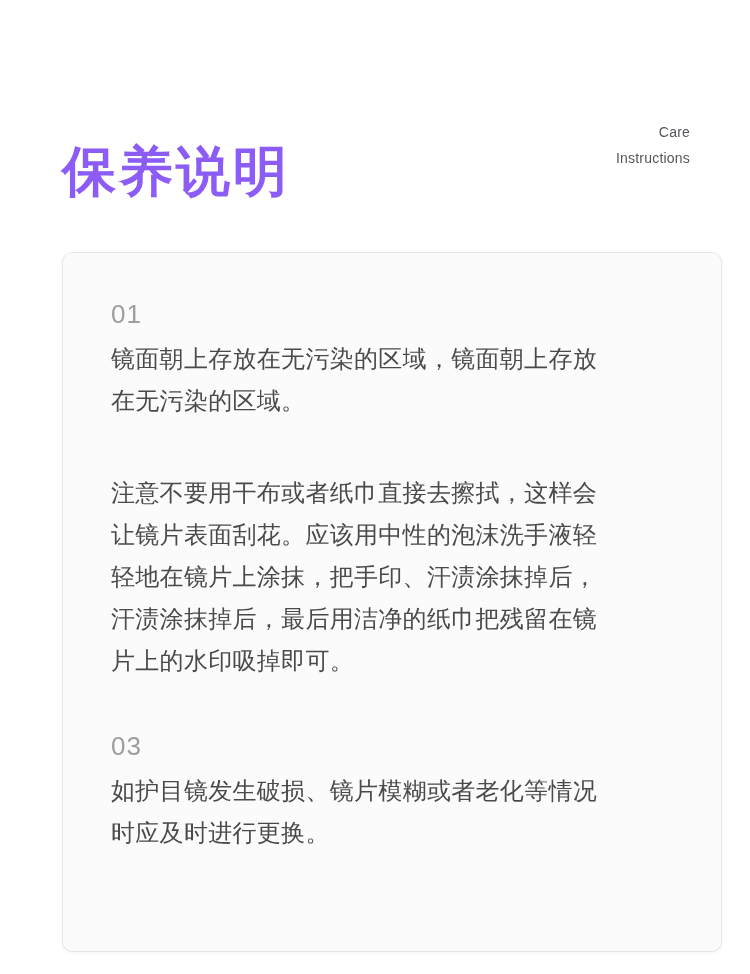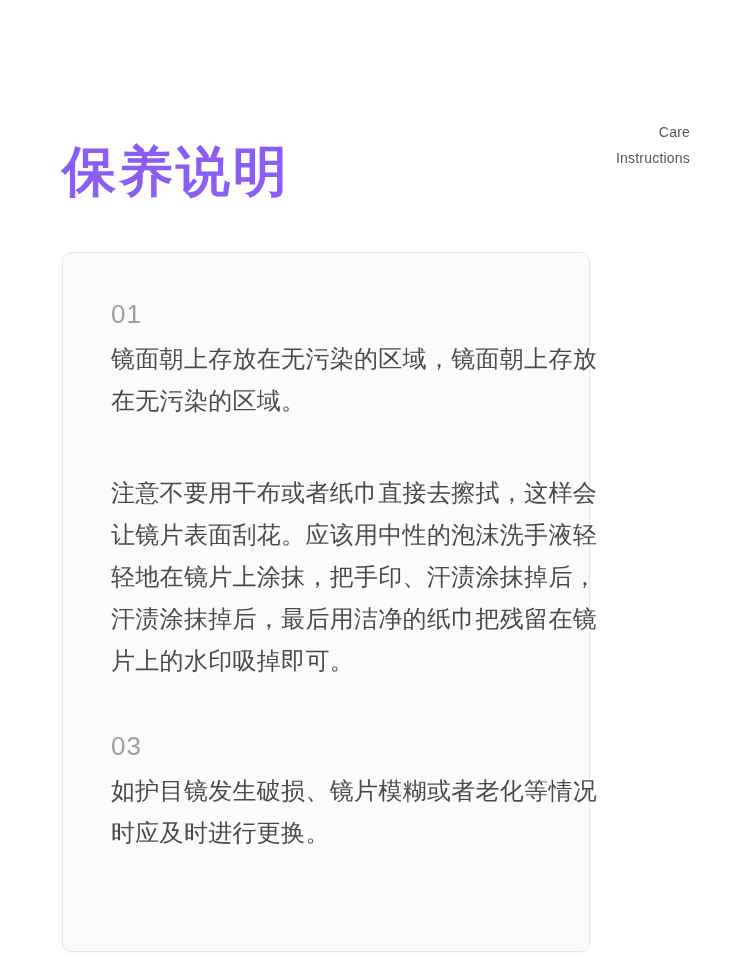--- a/index.html
+++ b/index.html
@@ -37,21 +37,21 @@
     font-size: 14px;
     line-height: 26px;
     font-weight: 400;
     color: #55565a;
     letter-spacing: 0.2px;
   }
   .card {
     position: absolute;
     left: 62px;
     top: 252px;
-    width: 528px;
+    width: 660px;
     height: 700px;
     box-sizing: border-box;
     background: #fbfbfb;
     border: 1px solid #e6e6e6;
     border-radius: 10px;
     box-shadow: 0 2px 4px rgba(0,0,0,0.03);
     padding: 47px 48px 40px 48px;
   }
   .section + .section {
     margin-top: 50px;

